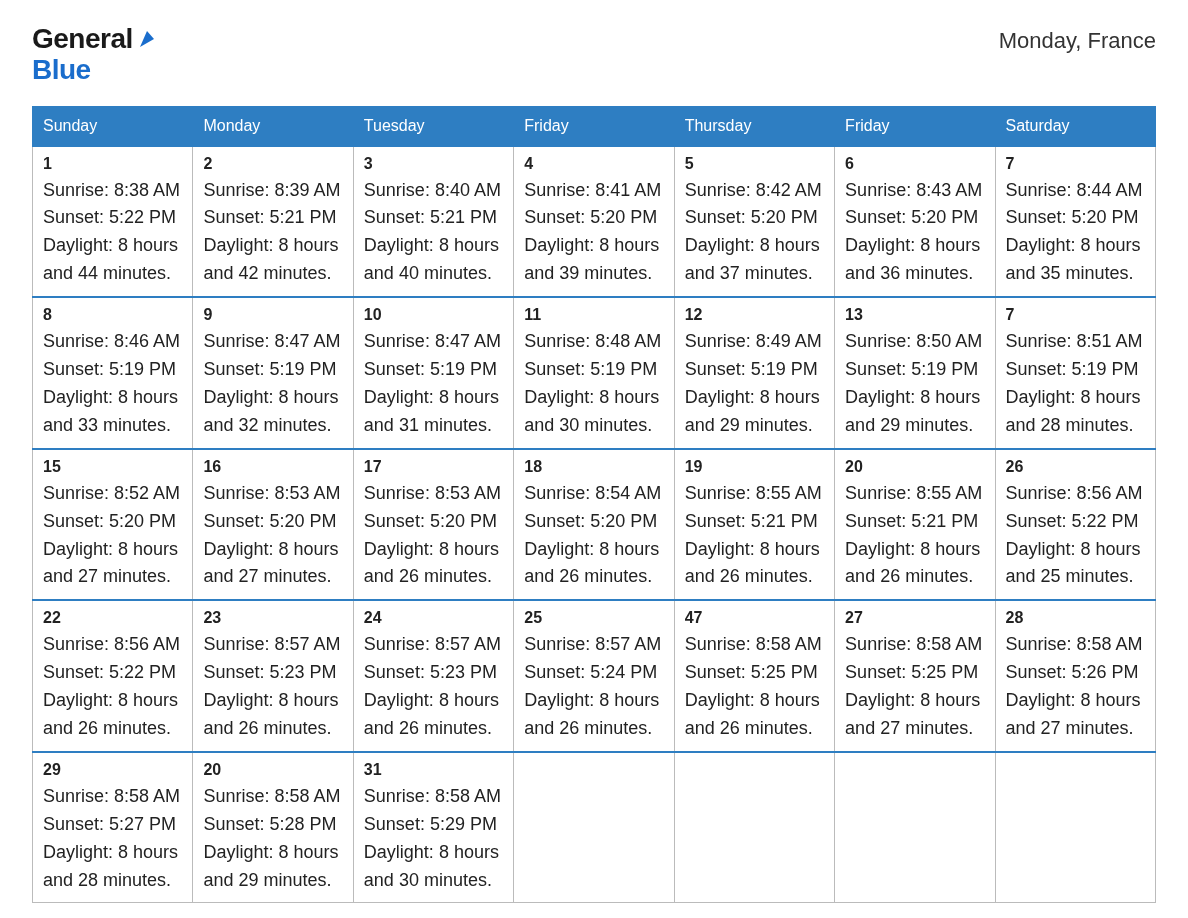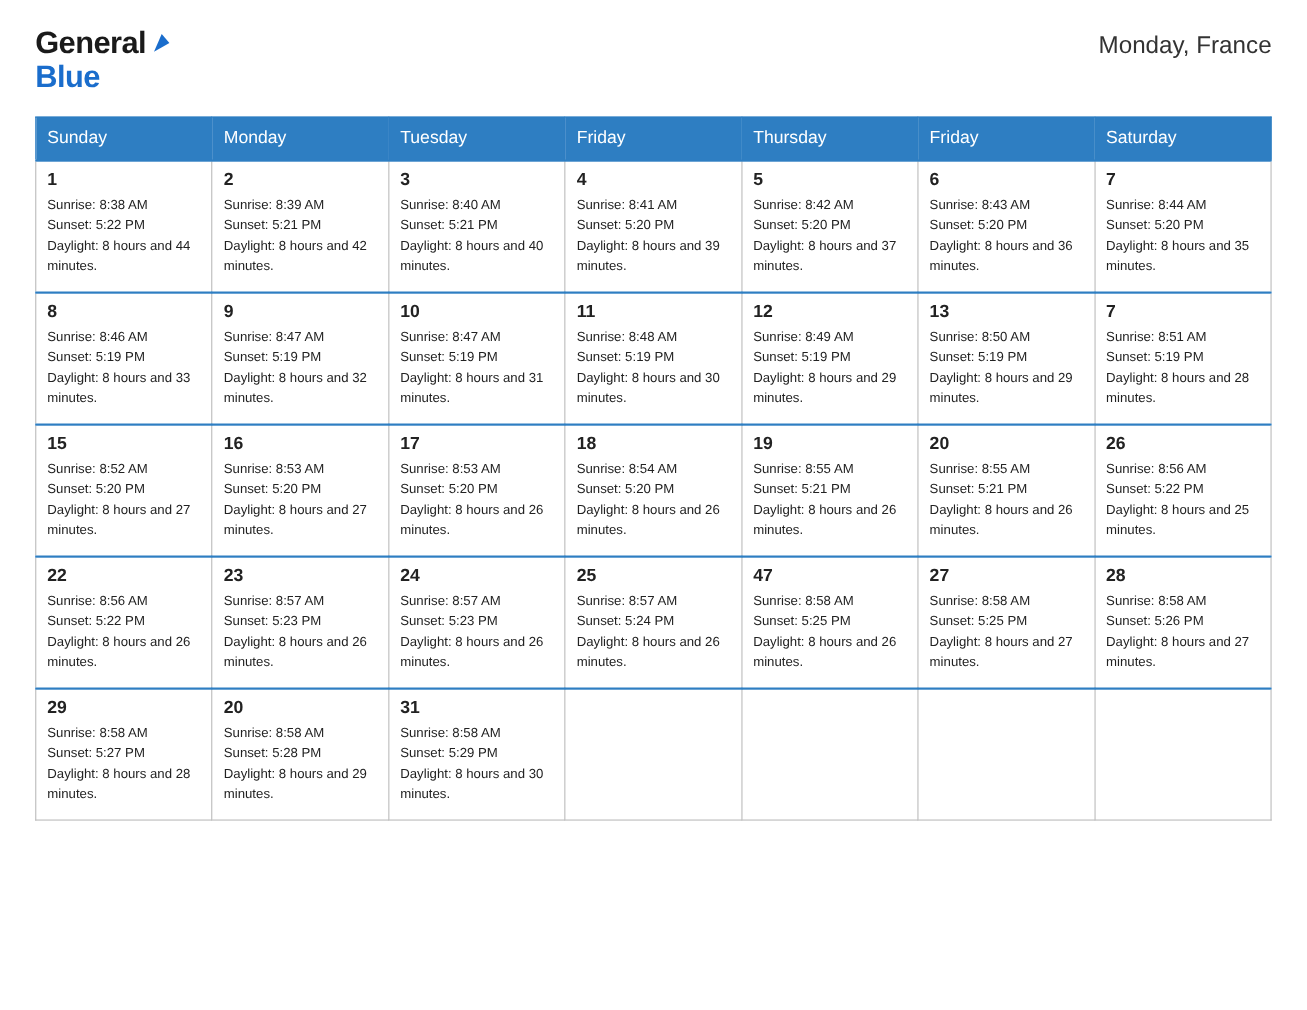--- a/index.html
+++ b/index.html
@@ -65,21 +65,21 @@
       min-height: 110px;
       height: 120px;
     }
     .day-number {
       font-size: 16px;
       font-weight: bold;
       display: block;
       margin-bottom: 4px;
     }
     .day-info {
-      font-size: 12px;
+      font-size: 18px;
       line-height: 1.55;
       color: #222;
     }
     .calendar tr {
       border-bottom: 2px solid #2e7ec2;
     }
     .calendar tbody tr:last-child {
       border-bottom: none;
     }
     .logo-wrapper {

